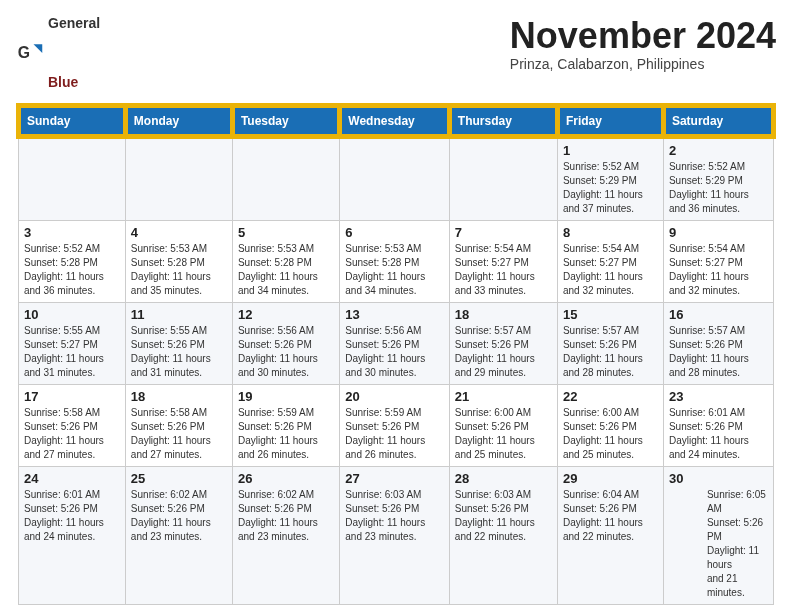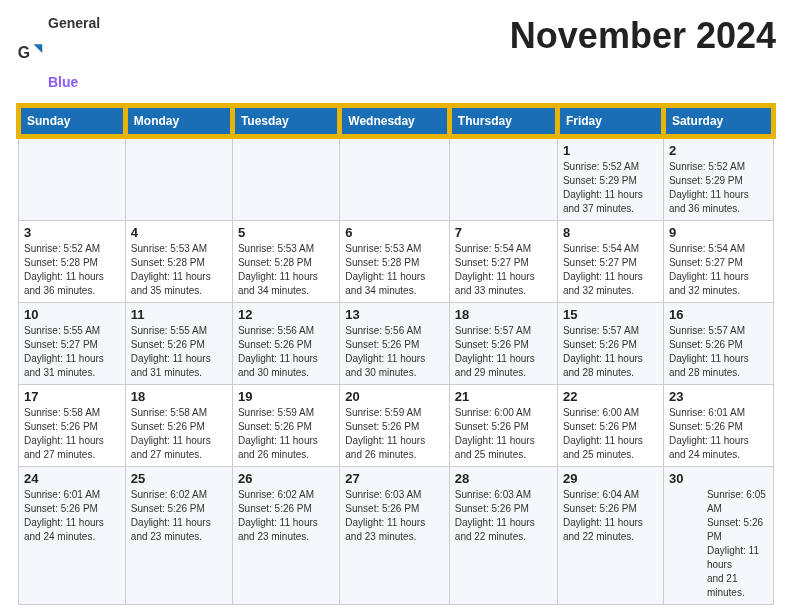--- a/index.html
+++ b/index.html
@@ -23,21 +23,21 @@
     }
     .logo-text {
       display: flex;
       flex-direction: column;
       font-size: 14px;
       font-weight: bold;
       line-height: 1.1;
       gap: 44px;
     }
     .logo-text span:first-child { color: #333; }
-    .logo-text span:last-child { color: #8b5cf6; }
+    .logo-text span:last-child { color: #7f1d1d; }
     .logo-icon {
       width: 28px;
       height: 28px;
     }
     .title-block {
       text-align: left;
     }
     .month-title {
       font-size: 36px;
       font-weight: bold;
@@ -100,20 +100,21 @@
       <text x="2" y="22" font-size="18" font-weight="bold" fill="#333">G</text>
       <polygon points="20,6 30,6 30,16" fill="#1a6eb5"></polygon>
     </svg>
     <div class="logo-text">
       <span>General</span>
       <span>Blue</span>
     </div>
   </div>
   <div class="title-block">
     <div class="month-title">November 2024</div>
+    <div class="subtitle">Prinza, Calabarzon, Philippines</div>
   </div>
 </div>
 
 <table>
   <thead>
     <tr>
     <th>Sunday</th>
         <th>Monday</th>
         <th>Tuesday</th>
         <th>Wednesday</th>

